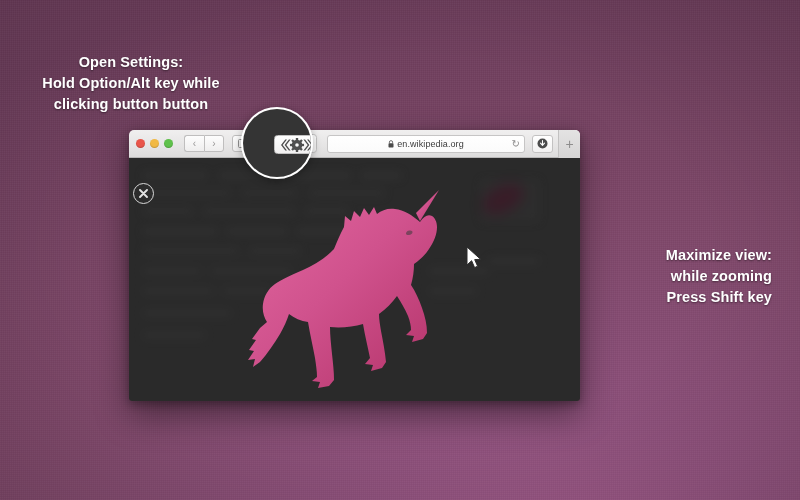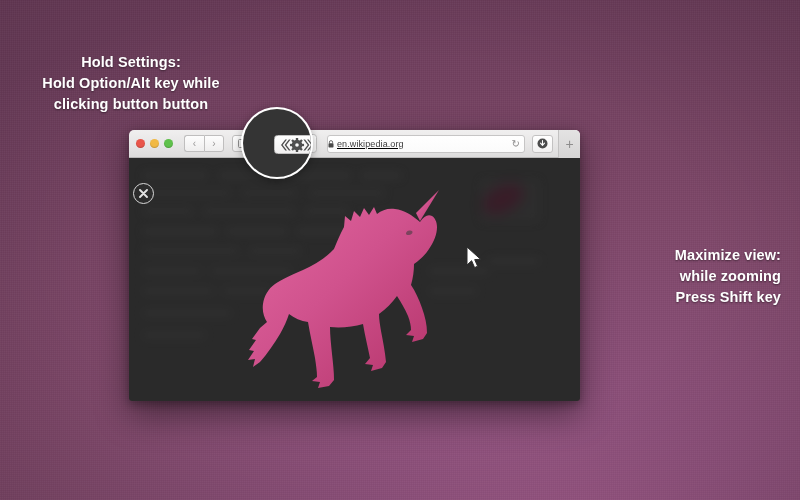--- a/index.html
+++ b/index.html
@@ -35,21 +35,21 @@
     position:absolute;
     color:#fff;
     font-weight:bold;
     font-size:14.5px;
     line-height:21px;
     letter-spacing:.1px;
     text-shadow:0 1px 2px rgba(0,0,0,.45);
     white-space:nowrap;
   }
   #ann-left { left:24px; top:52px; width:214px; text-align:center; }
-  #ann-right{ right:19px; top:245px; width:200px; text-align:right; }
+  #ann-right{ right:28px; top:245px; width:200px; text-align:right; }
 
   
   #browser{
     position:absolute;
     left:129px; top:130px;
     width:451px; height:271px;
     border-radius:5px 5px 3px 3px;
     box-shadow:0 14px 34px rgba(0,0,0,.42), 0 3px 10px rgba(0,0,0,.3);
     overflow:hidden;
   }
@@ -94,23 +94,22 @@
   }
 
   
   #urlbar{
     margin-left:10px;
     flex:1;
     height:18px;
     background:linear-gradient(#ffffff,#fbfbfb);
     border:1px solid #c6c5c5;
     border-radius:3px;
-    display:flex; align-items:center; justify-content:flex-start;
+    display:flex; align-items:center; justify-content:center;
     position:relative;
-    text-decoration:underline;
   }
   #url-text{
     font-size:9px; color:#3b3b3b; letter-spacing:.1px;
     display:flex; align-items:center; gap:3px;
   }
   #lock-icon{ display:inline-block; }
   #reload-btn{
     position:absolute; right:4px; top:50%; transform:translateY(-50%);
     color:#8d8c8c; font-size:10px; line-height:1;
   }
@@ -195,21 +194,21 @@
     display:flex; align-items:center; justify-content:center;
   }
 </style>
 </head>
 <body>
 
 <div id="wallpaper"></div>
 <div id="vignette"></div>
 
 <div class="annotation" id="ann-left">
-  <div>Hold Settings:</div>
+  <div>Open Settings:</div>
   <div>Hold Option/Alt key while</div>
   <div>clicking button button</div>
 </div>
 
 <div class="annotation" id="ann-right">
   <div>Maximize view:</div>
   <div>while zooming</div>
   <div>Press Shift key</div>
 </div>
 

